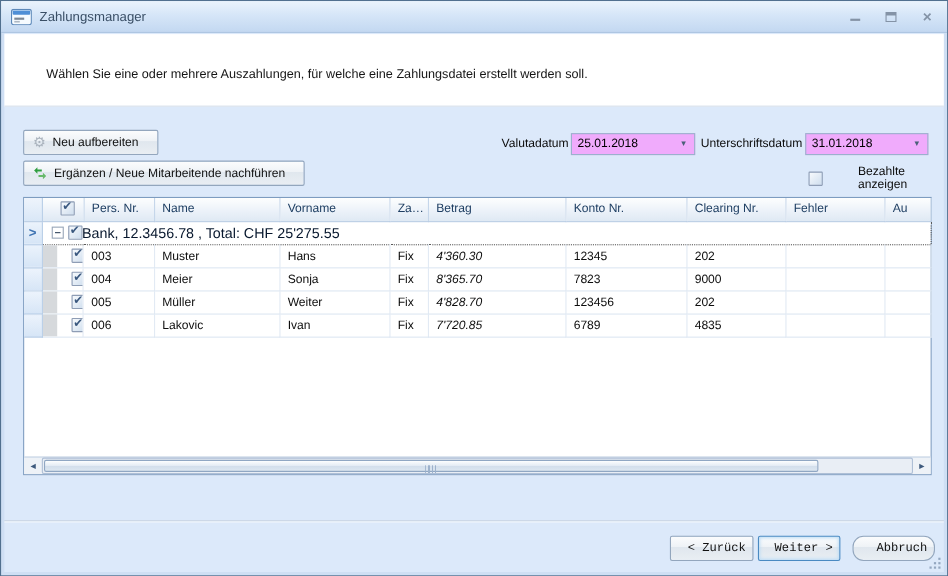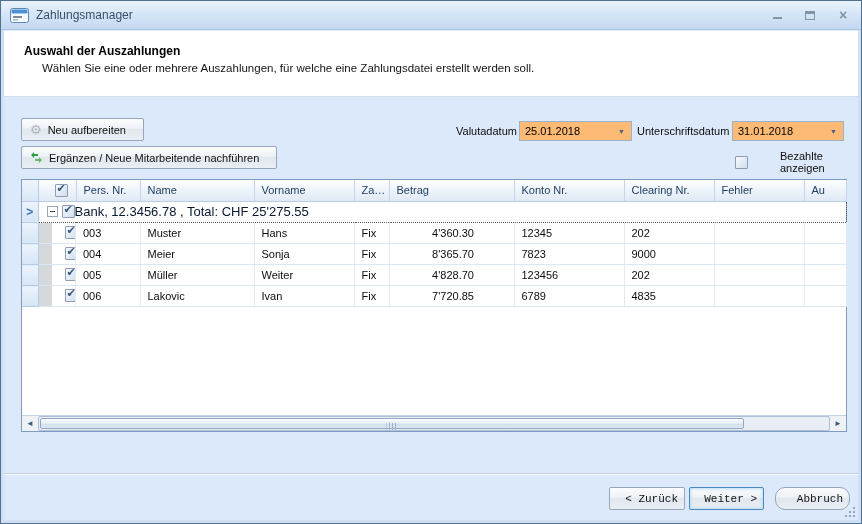--- a/index.html
+++ b/index.html
@@ -41,21 +41,21 @@
   .tbtn {
     position:absolute; height:23px;
     background:linear-gradient(#fbfcfd,#eef2f6 45%,#e0e7ee 46%,#e9eef3);
     border:1px solid #93a6bd; border-radius:2px;
     font-family:inherit; font-size:11px; color:#111;
     display:flex; align-items:center; gap:6px; padding:0 8px; cursor:default;
   }
   .gear { font-size:13px; color:#aab3bd; line-height:13px; }
   .lbl { position:absolute; font-size:11px; color:#0c0c0c; }
   .combo {
-    position:absolute; height:20px; background:#fdba74;
+    position:absolute; height:20px; background:#f0abfc;
     border:1px solid #9bb1cd; display:flex; align-items:center;
     font-size:11px; color:#000; padding:0 3px 0 5px;
   }
   .combo .cval { flex:1; }
   .combo .carrow { font-size:7px; color:#4a6078; padding:0 3px; }
   .cbwrap { position:absolute; display:flex; align-items:center; gap:5px; }
   .cbwrap .cblabel { font-size:11px; color:#0c0c0c; }
   
   .cb {
     width:13px; height:13px; position:relative; display:inline-block; flex:none;
@@ -76,21 +76,21 @@
     color:#1f3f63;
   }
   .pg th.ind-h { border-right:1px solid #b4cbe6; background:linear-gradient(#eef4fc,#d9e7f7); padding:0; }
   .pg td.ind {
     background:linear-gradient(#ecf3fc,#d6e5f6);
     border-right:1px solid #b4cbe6; border-bottom:1px solid #b4cbe6;
     padding:0; text-align:center;
   }
   .ptr { color:#3f74b3; font-weight:bold; font-size:12px; line-height:12px; }
   .pg td.cell { border-right:1px solid #e2eaf4; border-bottom:1px solid #dde7f2; color:#0d0d0d; }
-  .pg td.num { text-align:center; padding-right:4px; }
+  .pg td.num { text-align:left; padding-right:4px;font-style:italic; }
   .pg td.selc { display:flex; align-items:center; padding:0; height:21px; border-bottom:1px solid #dde7f2; border-right:1px solid #e2eaf4; }
   .indent { width:13px; height:21px; background:#d6d9dc; flex:none; }
   .selc .cb { margin-left:13px; margin-top:0; }
   .sel-h { text-align:center; }
   .sel-h .cb { margin:2px 0 0 9px; }
   
   .gcell {
     border:1px dotted #5a5a5a !important; background:#fff;
     font-weight:bold; color:#08182e; padding:0 !important; height:21px;
   }
@@ -157,21 +157,20 @@
       <span class="wc">
           <i class="maxbox"></i>
         </span>
       <span class="wc close">×</span>
     </div>
   </div>
 
   <div class="content-bg"></div>
 
   <div class="banner">
-    <div class="h1">Auswahl der Auszahlungen</div>
     <div class="sub">Wählen Sie eine oder mehrere Auszahlungen, für welche eine Zahlungsdatei erstellt werden soll.</div>
   </div>
 
   <button class="tbtn" style="left:20px; top:117px; width:123px;">
     <span class="gear">⚙</span>
     <span>Neu aufbereiten</span>
   </button>
   <button class="tbtn" style="left:20px; top:145px; width:256px;">
     <span style="line-height:0;">
       <svg width="13" height="13" viewBox="0 0 13 13">

